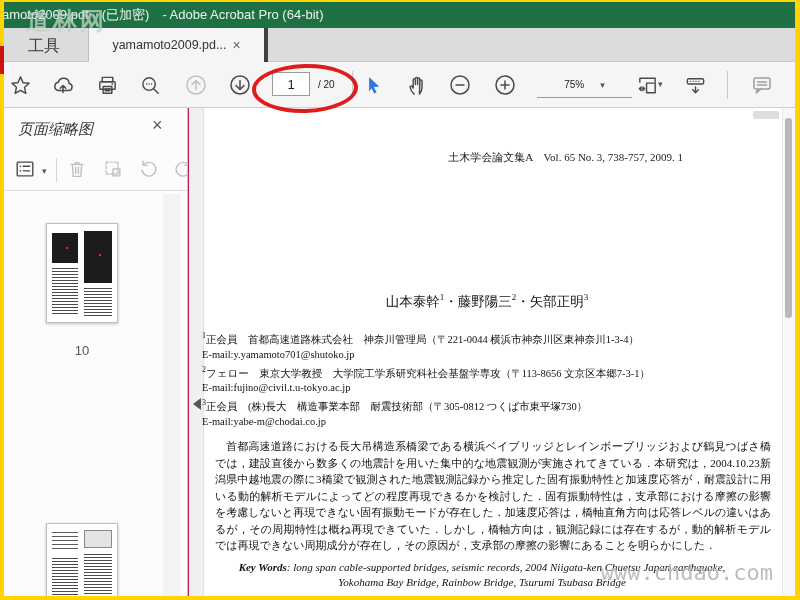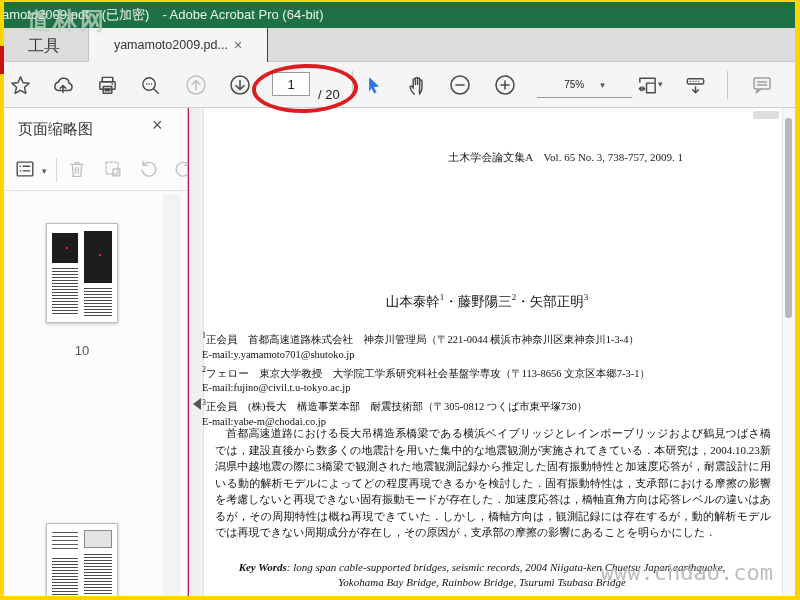--- a/index.html
+++ b/index.html
@@ -8,44 +8,44 @@
 
   
   .titlebar{position:absolute;left:0;top:0;width:100%;height:28px;background:#1e7145;}
   .titlebar .t{position:absolute;left:2px;top:6px;color:#edf3ed;font-size:13px;white-space:pre;}
   .wm-tl{position:absolute;left:26px;top:5px;font-size:24px;font-weight:bold;letter-spacing:3px;
          color:rgba(190,212,196,.78);z-index:60;pointer-events:none;}
 
   .tabbar{position:absolute;left:0;top:28px;width:100%;height:34px;background:#dcdcdc;border-bottom:1px solid #c8c8c8;box-sizing:border-box;}
   .tools{position:absolute;left:22px;top:6px;font-size:16px;color:#3a3a3a;padding:2px 6px;cursor:default;}
   .tab{position:absolute;left:88px;top:0;width:180px;height:34px;background:#f5f5f5;
-       border-left:1px solid #c0c0c0;border-right:1px solid #404040;box-sizing:border-box;
+       border-left:1px solid #c0c0c0;border-right:4px solid #404040;box-sizing:border-box;
        display:flex;align-items:center;justify-content:center;gap:6px;font-size:12.5px;color:#333;}
   .tab .x{color:#666;font-size:14px;line-height:1;}
 
   .toolbar{position:absolute;left:0;top:62px;width:100%;height:46px;background:#f5f5f5;border-bottom:1px solid #cfcfcf;box-sizing:border-box;}
   .tbtn{position:absolute;top:6px;width:34px;height:34px;display:flex;align-items:center;justify-content:center;}
   .sep{position:absolute;top:9px;width:1px;height:28px;background:#c9c9c9;}
   .ic{stroke:#4a4a4a;fill:none;stroke-width:1.5;stroke-linecap:round;stroke-linejoin:round;}
   .ic.dis{stroke:#c0c0c0;}
   .ic .fil{fill:#4a4a4a;stroke:none;}
   .pginput{position:absolute;left:272px;top:10px;width:38px;height:24px;border:1px solid #9a9a9a;
            background:#fff;text-align:center;font-size:13px;color:#222;box-sizing:border-box;padding:0;}
-  .pgtotal{position:absolute;left:318px;top:25px;font-size:13px;color:#222;}
+  .pgtotal{position:absolute;left:318px;top:17px;font-size:10px;color:#222;}
   .redoval{position:absolute;left:252px;top:2px;width:98px;height:41px;border:4px solid #dd1d1d;
            border-radius:50%;transform:rotate(-1.5deg);z-index:5;pointer-events:none;}
   .zoomlvl{position:absolute;left:537px;top:10px;width:95px;height:26px;border-bottom:1px solid #9a9a9a;
            display:flex;align-items:center;justify-content:center;gap:16px;box-sizing:border-box;}
   .zoomlvl .v{font-size:10px;color:#222;text-align:center;}
   .caret{font-size:9px;color:#555;}
 
   
   .sidebar{position:absolute;left:4px;top:108px;width:184px;height:488px;background:#fcfcfc;
            border-right:1px solid #c4c4c4;box-sizing:border-box;overflow:hidden;}
-  .sb-title{position:absolute;left:14px;top:12px;font-size:15px;color:#333;}
+  .sb-title{position:absolute;left:14px;top:12px;font-size:15px;color:#333;font-style:italic;}
   .sb-close{position:absolute;left:148px;top:8px;font-size:18px;color:#555;line-height:1;}
   .sbtn{position:absolute;top:46px;width:30px;height:30px;display:flex;align-items:center;justify-content:center;}
   .sb-sep{position:absolute;left:52px;top:50px;width:1px;height:24px;background:#d5d5d5;}
   .sb-div{position:absolute;left:0;top:82px;width:184px;height:1px;background:#dedede;}
   .sb-track{position:absolute;left:159px;top:86px;width:17px;bottom:0;background:#f3f3f3;}
   .thumb{position:absolute;left:42px;width:72px;cursor:pointer;}
   .tpage{position:relative;width:72px;height:100px;background:#fff;border:1px solid #bfbfbf;
          box-shadow:0 1px 3px rgba(0,0,0,.25);box-sizing:border-box;}
   .tlabel{width:72px;text-align:center;font-size:13px;color:#555;margin-top:20px;}
   .tl{position:absolute;background:repeating-linear-gradient(to bottom,#4a4a4a 0 1px,transparent 1px 3px);}
@@ -59,21 +59,21 @@
            font-family:"Liberation Serif",serif;color:#111;}
   .gutter{position:absolute;left:0;top:0;width:15px;height:100%;background:#f0f0f0;border-right:1px solid #e2e2e2;box-sizing:border-box;}
   .collapse{position:absolute;left:4px;top:290px;width:0;height:0;border-top:6px solid transparent;
             border-bottom:6px solid transparent;border-right:8px solid #555;}
   .journal{position:absolute;right:112px;top:42px;font-size:11px;color:#222;}
   .dtitle{position:absolute;left:20px;right:30px;text-align:center;font-size:21px;color:#000;letter-spacing:.5px;}
   .authors{position:absolute;left:20px;right:30px;top:184px;text-align:center;font-size:13.5px;}
   .authors sup{font-size:9px;}
   .affils{position:absolute;left:13px;right:30px;top:220px;text-align:left;font-size:10.5px;line-height:15px;}
   .affils sup{font-size:8px;}
-  .abstract{position:absolute;left:26px;top:317px;width:556px;font-size:11px;line-height:16.5px;
+  .abstract{position:absolute;left:26px;top:330px;width:556px;font-size:11px;line-height:16.5px;
             text-align:justify;text-indent:1em;}
   .keywords{position:absolute;left:45px;right:65px;top:452px;text-align:center;font-size:11px;
             font-style:italic;line-height:14.5px;}
   .keywords b{font-weight:bold;}
   .wm-br{position:absolute;right:22px;top:452px;font-family:"DejaVu Sans Mono",monospace;font-size:22px;
          color:#bdbdbd;z-index:20;pointer-events:none;}
   .doc-track{position:absolute;right:0;top:0;width:13px;height:100%;background:#f7f7f7;border-left:1px solid #e8e8e8;box-sizing:border-box;}
   .doc-thumbbar{position:absolute;right:3px;top:10px;width:7px;height:200px;background:#b8b8b8;border-radius:3px;}
   .hstub{position:absolute;right:16px;top:3px;width:26px;height:8px;background:#ddd;border-radius:2px;}
 

